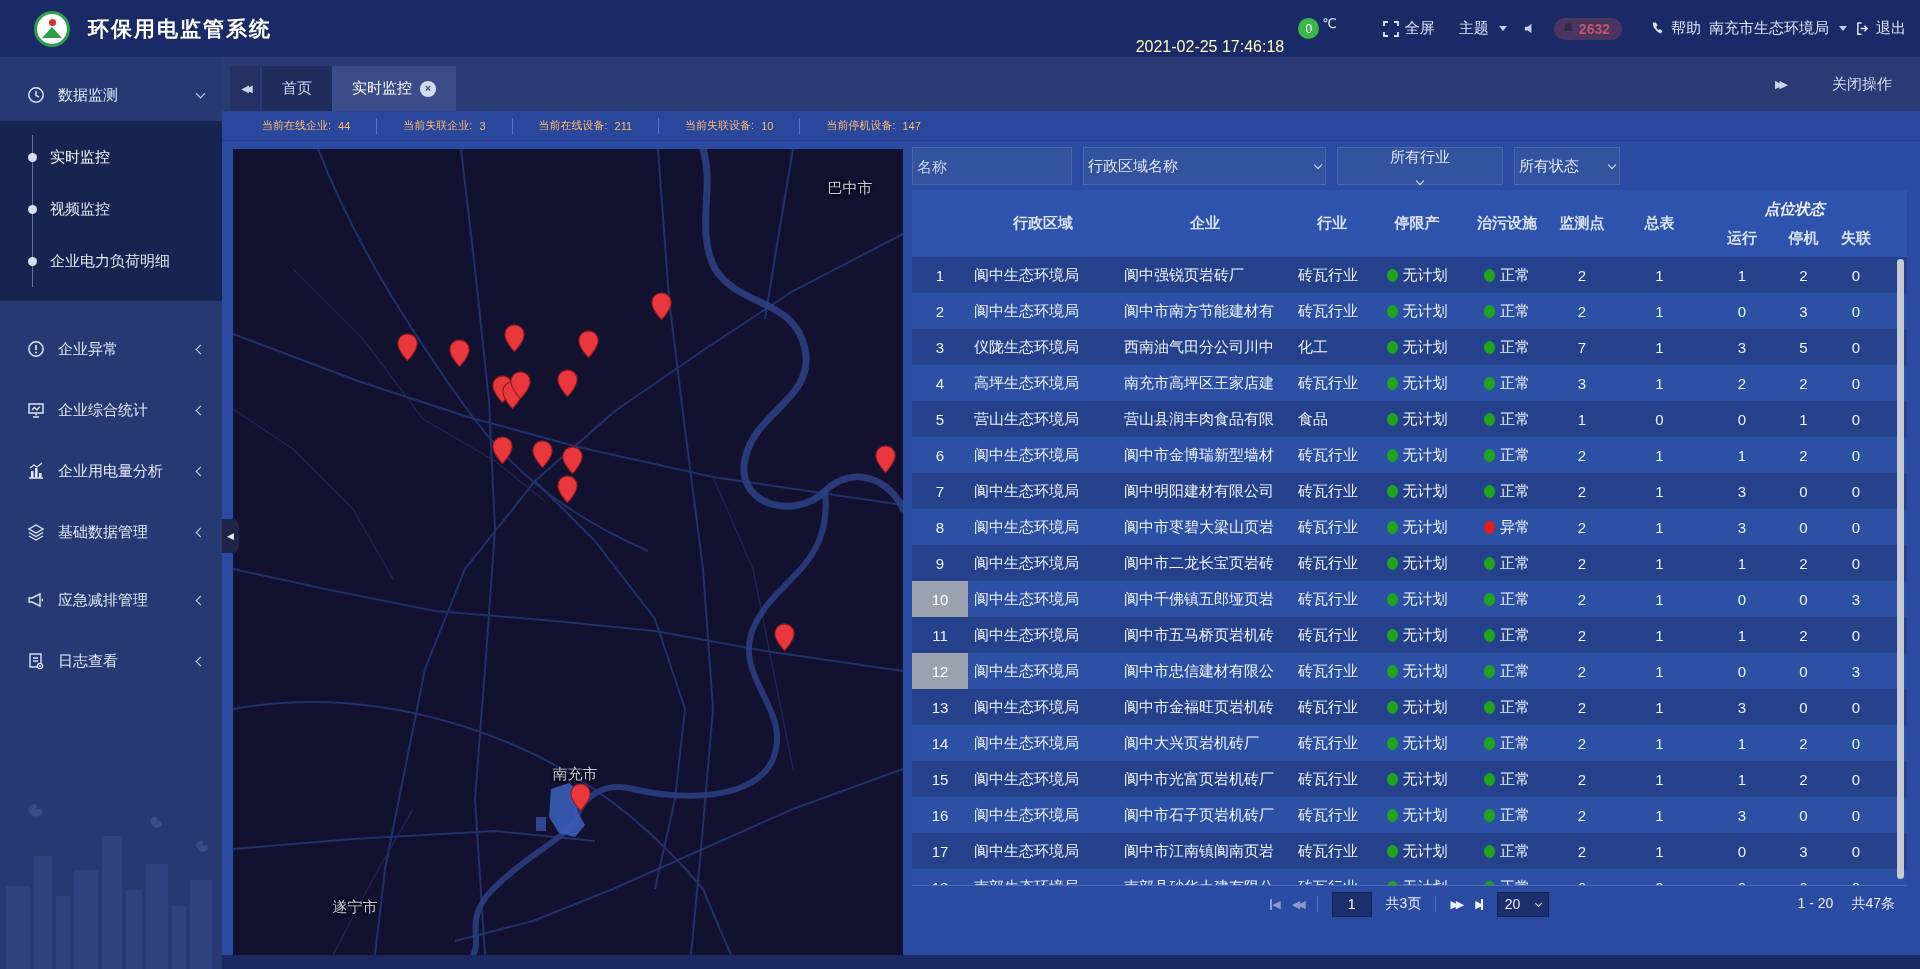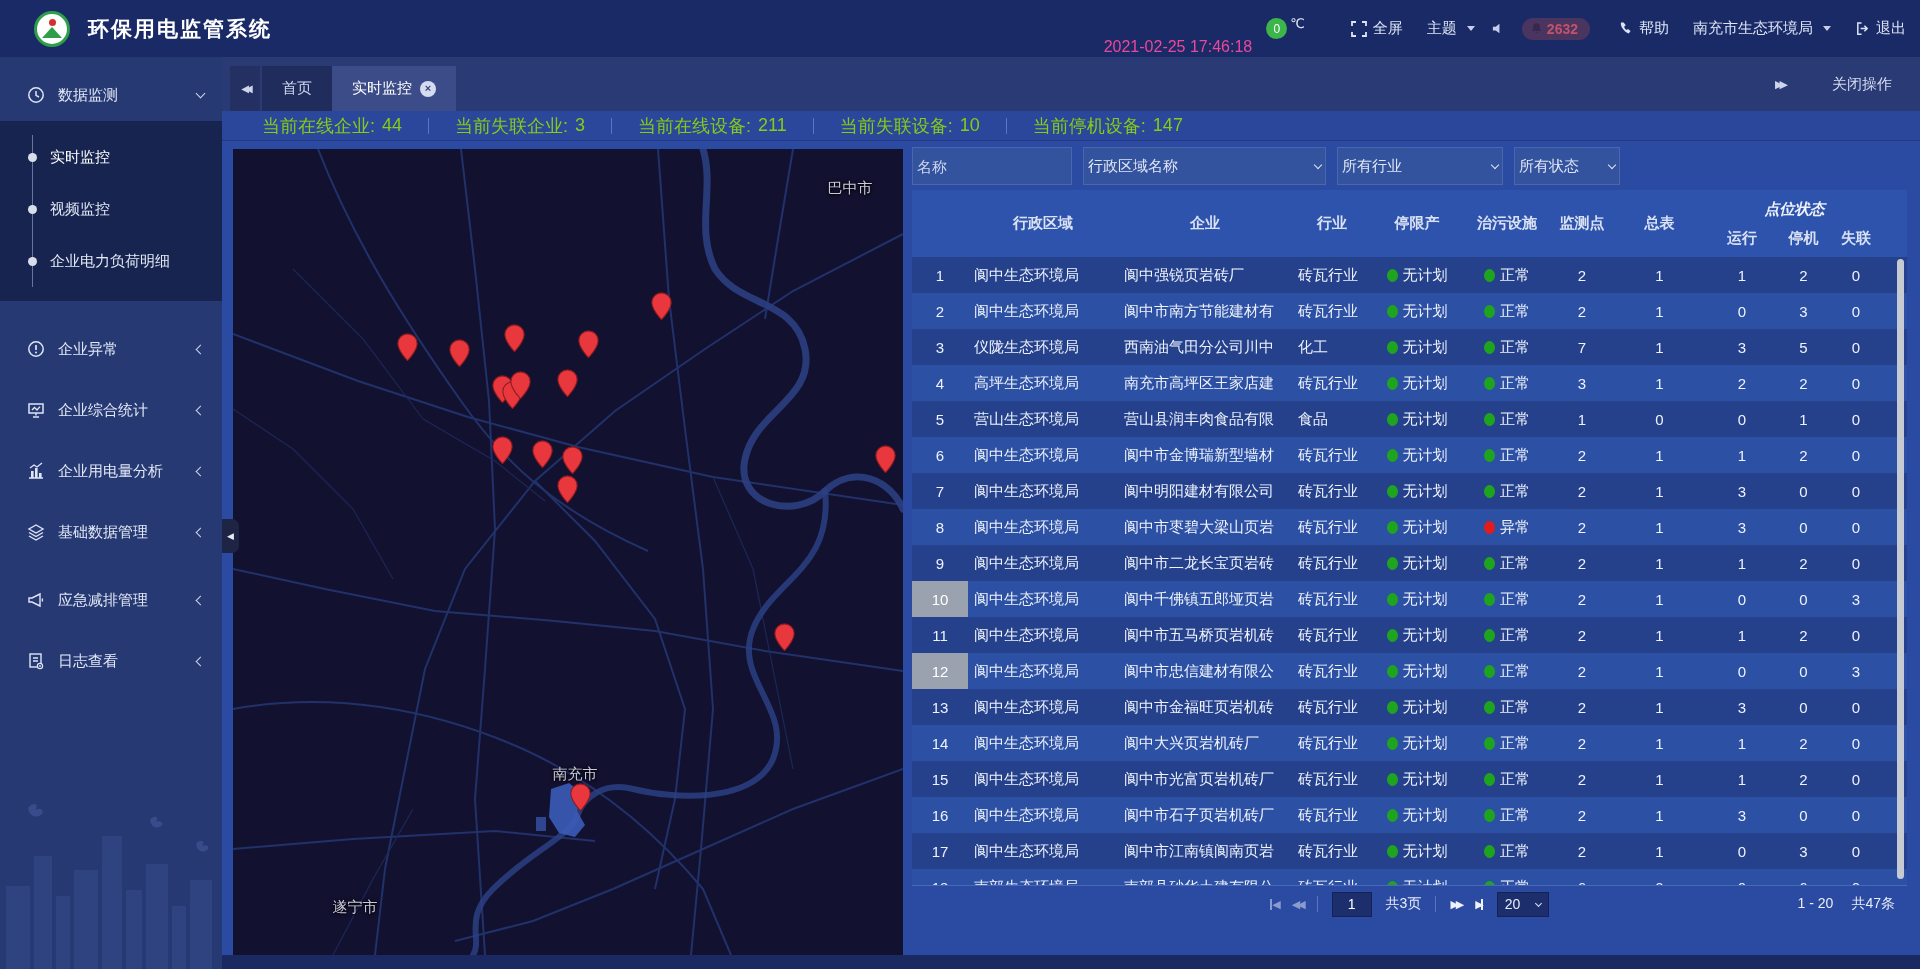--- a/index.html
+++ b/index.html
@@ -11,28 +11,28 @@
   .top-header { position:absolute; left:0; top:0; width:1920px; height:57px; background:#1a2a66;
     display:flex; align-items:center; z-index:30; }
   .logo { width:36px; height:36px; border-radius:50%; background:#fff; border:3px solid #2e9e4a;
     margin-left:34px; position:relative; flex:0 0 auto; }
   .logo .lg-red { position:absolute; left:12px; top:5px; width:7px; height:7px; border-radius:50%; background:#d6302c; }
   .logo .lg-mt { position:absolute; left:5px; top:13px; width:0; height:0;
     border-left:10px solid transparent; border-right:10px solid transparent; border-bottom:11px solid #2e9e4a; }
   .app-title { color:#fff; font-size:21px; font-weight:bold; letter-spacing:2px; margin-left:18px; }
   .hd-right { margin-left:auto; display:flex; align-items:center; color:#dde4f6; font-size:15px; margin-right:14px; }
   .hd-right .ico { display:inline-flex; align-items:center; }
-  .hd-dt { font-size:16px; color:#ec4899;margin-top:36px; }
+  .hd-dt { font-size:16px; color:#fef9c3;margin-top:36px; }
   .hd-temp { display:flex; align-items:flex-start; margin-left:14px; }
   .temp-circle { width:21px; height:21px; border-radius:50%; background:#3cb54a; color:#fff; font-size:12px;
     display:flex; align-items:center; justify-content:center; }
   .temp-unit { font-size:13px; color:#e8ecf8; margin-left:3px; margin-top:-2px; }
   .hd-item { display:flex; align-items:center; gap:6px; cursor:default; }
   .hd-gap24 { margin-left:24px; } .hd-gap16 { margin-left:16px; } .hd-gap46 { margin-left:46px; }
-  .hd-gap28 { margin-left:28px; } .hd-gap20 { margin-left:24px; }
+  .hd-gap28 { margin-left:28px; } .hd-gap20 { margin-left:8px; }
   .caret-down { width:0; height:0; border-left:4px solid transparent; border-right:4px solid transparent;
     border-top:5px solid #c7d0ea; margin-left:4px; }
   .badge-pill { display:flex; align-items:center; gap:4px; background:#4a3560; border-radius:11px;
     padding:2px 12px 2px 8px; height:22px; }
   .badge-pill .cnt { color:#c1536b; font-weight:bold; font-size:14px; }
   .badge-pill svg { opacity:.45; }
 
   
   .sidebar { position:absolute; left:0; top:57px; width:222px; height:912px; background:#263973; z-index:20; overflow:hidden; }
   .menu-item { height:52px; display:flex; align-items:center; padding:0 18px 0 27px; color:#e2e8f6;
@@ -62,21 +62,21 @@
   .tab.home { background:#1f2c5c; margin-left:2px; }
   .tab.active { background:#3c4c88; color:#fff; gap:8px; }
   .tab-close { width:16px; height:16px; border-radius:50%; background:#d6dcef; color:#37477f; font-size:11px; font-weight:bold;
     display:flex; align-items:center; justify-content:center; line-height:1; cursor:pointer; }
   .tabbar-right { position:absolute; right:28px; top:0; height:54px; display:flex; align-items:center; gap:44px; }
   .dbl-arrow { color:#cdd5ec; font-size:11px; letter-spacing:-4px; cursor:pointer; padding-right:4px;}
   .close-ops { color:#d4dcf1; font-size:15px; cursor:pointer; }
 
   .statsbar { height:30px; background:#2a479c; border-bottom:1px solid rgba(10,20,60,.25);
     display:flex; align-items:center; padding-left:14px; flex:0 0 auto; }
-  .stat { display:flex; align-items:center; color:#84cc16; font-size:18px; padding:0 26px; height:16px;
+  .stat { display:flex; align-items:center; color:#fdba74; font-size:11px; padding:0 26px; height:16px;
     border-right:1px solid #5a75c2; }
   .stat:last-child { border-right:none; }
   .stat .v { margin-left:7px; }
 
   .content { position:relative; flex:1 1 auto; background:#2b4aa2; overflow:hidden; }
   .bottom-strip { position:absolute; left:0; right:0; bottom:0; height:14px; background:#1a2961; }
 
   
   .map-panel { position:absolute; left:11px; top:8px; width:670px; height:806px; background:#131130; overflow:hidden; }
   .map-panel svg.roads { position:absolute; left:0; top:0; }
@@ -88,21 +88,21 @@
     z-index:8; cursor:pointer; }
 
   
   .right-panel { position:absolute; left:690px; top:6px; width:995px; height:775px; }
   .filters { display:flex; gap:11px; height:38px; }
   .f-input, .f-select { background:#34539e; border:1px solid #4b66ad; height:38px; display:flex; align-items:center;
     color:#dfe6f5; font-size:15px; padding:0 4px; }
   input.f-input { width:160px; outline:none; font-family:inherit; }
   input.f-input::placeholder { color:#ccd6ee; opacity:1; }
   .f-select { justify-content:space-between; cursor:pointer; }
-  .f-select.w-region { width:243px; } .f-select.w-industry { width:166px; } .f-select.w-status { width:106px; }
+  .f-select.w-region { width:243px; } .f-select.w-industry { width:166px;flex-direction:column; } .f-select.w-status { width:106px; }
   .f-select .chev { width:6px; height:6px; border-color:#dfe6f5; margin-top:-2px; }
 
   .table-wrap { margin-top:5px; position:relative; }
   :root { --cols:56px 150px 174px 80px 90px 90px 60px 95px 70px 53px 52px; }
   .t-header { display:grid; grid-template-columns:var(--cols); grid-template-rows:30px 37px;
     background:#2e53ac; color:#d9e1f4; font-size:15px; font-weight:bold; height:67px; }
   .t-header .h { grid-row:1/3; display:flex; align-items:center; justify-content:center; }
   .h-group { grid-column:9/12; grid-row:1; display:flex; align-items:flex-end; justify-content:center;
     font-style:italic; color:#eef2fb; padding-bottom:1px; }
   .h-sub { grid-row:2; display:flex; align-items:center; justify-content:center; }

